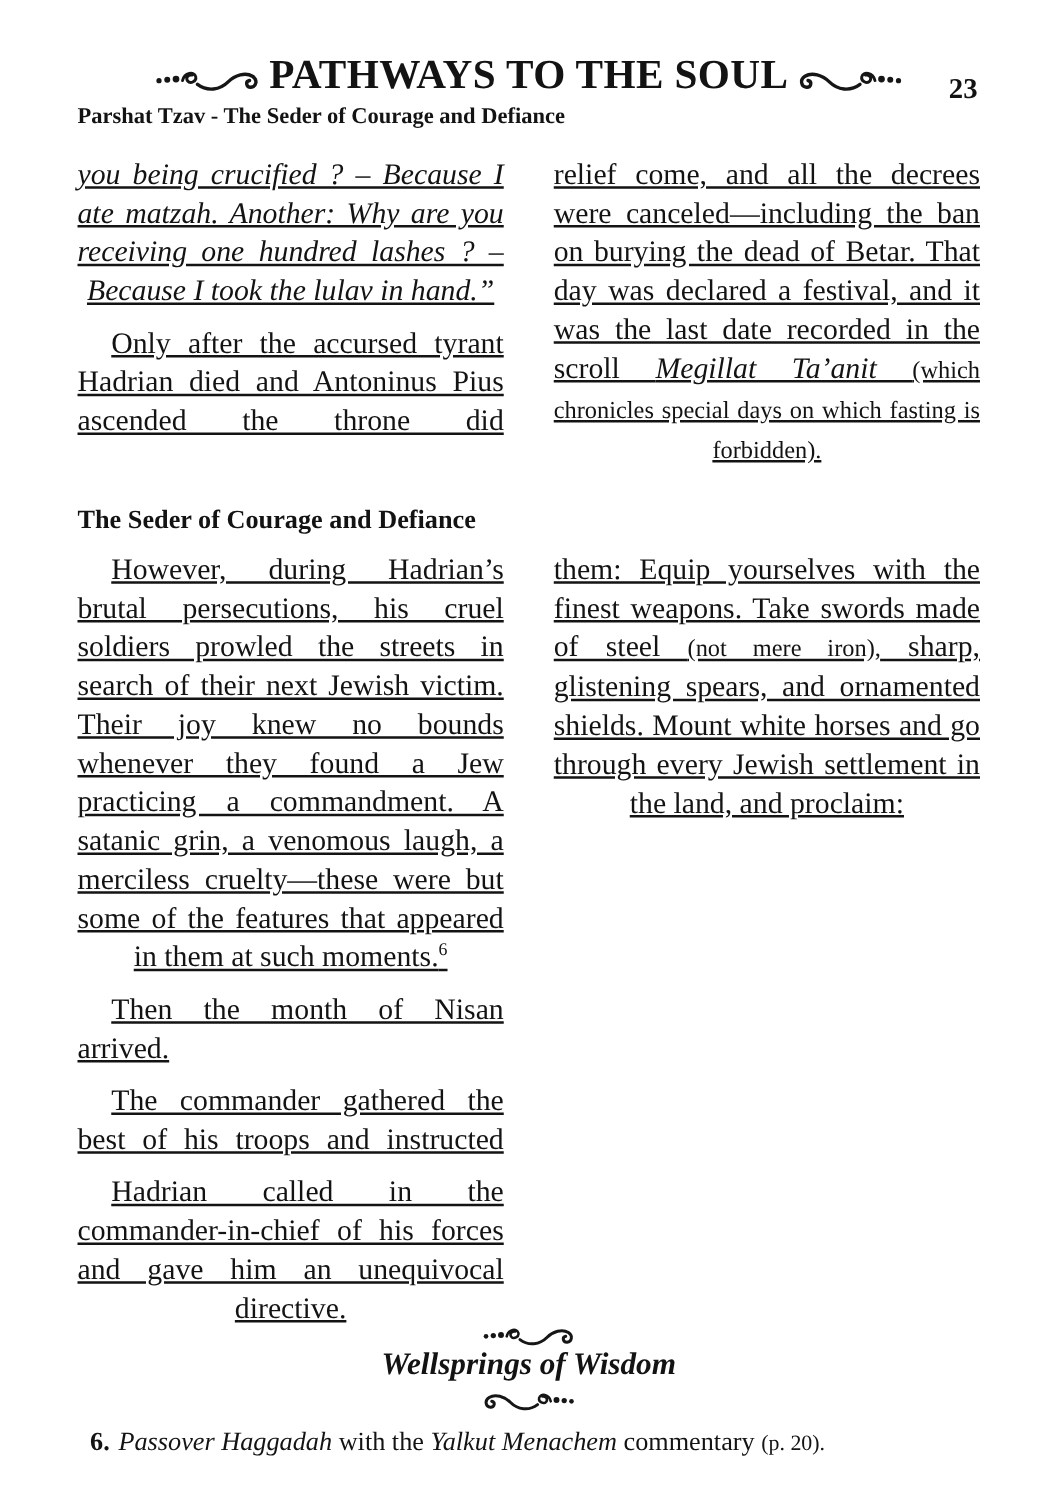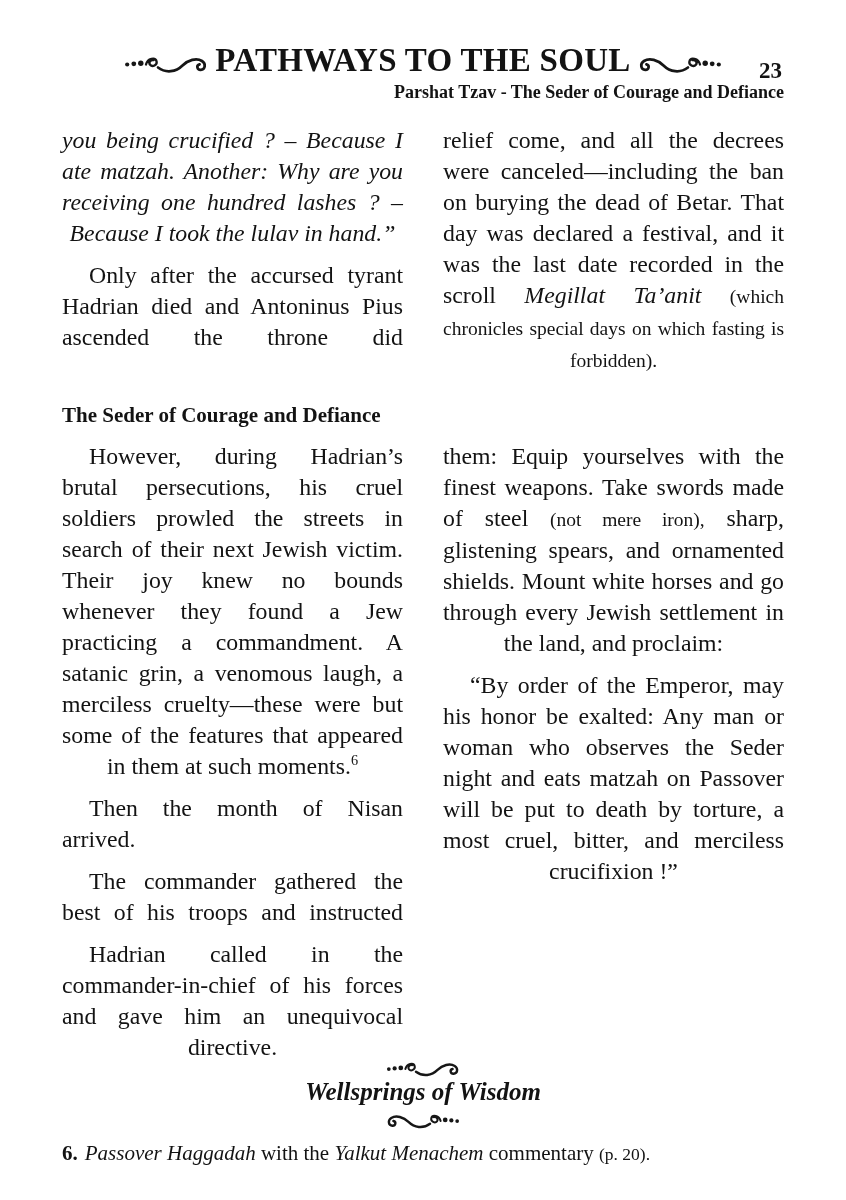--- a/index.html
+++ b/index.html
@@ -8,29 +8,29 @@
     width: 846px; height: 1200px;
     background: #ffffff;
     color: #131313;
     font-family: "Liberation Serif", serif;
     position: relative;
     overflow: hidden;
   }
   .page { padding: 42px 62px 0; position: relative; }
 
   
-  .header { position: relative; text-align: right; }
+  .header { position: relative; text-align: left; }
   .title-row { display: flex; justify-content: center; align-items: center; gap: 7px; }
   .title { font-size: 33px; font-weight: bold; letter-spacing: 0.3px; white-space: nowrap; }
   .page-num { position: absolute; right: 2px; top: 16px; font-size: 23px; font-weight: bold; }
   .subtitle { font-size: 18px; font-weight: bold; margin-top: 3px; }
 
   
   .cols { display: flex; gap: 40px; margin-top: 22px; }
-  .col { width: 341px; }
+  .col { width: 341px; text-decoration: underline; }
 
   p.body {
     font-size: 23.8px;
     line-height: 31px;
     text-align: justify;
     margin: 0 0 11px;
   }
   .ind { text-indent: 27px; }
   .lastc { text-align-last: center; }
   .lastj { text-align-last: justify; }
@@ -47,21 +47,21 @@
   .footer { position: absolute; left: 62px; right: 62px; top: 1052px; }
   .rule-row { display: flex; align-items: center; flex-direction: column; }
   .rule { flex: 1; border-top: 2px solid #2d2d2d; }
   .script-text {
     font-style: italic; font-weight: bold;
     font-size: 25px; margin: 0 3px; white-space: nowrap;
   }
   .flourish { display: inline-flex; align-items: center; }
   .flourish svg { display: block; }
   .mirror { transform: scaleX(-1); }
-  .footnote { font-size: 21px; margin: 9px 0 0; }
+  .footnote { font-size: 21px; margin: 9px 10px 0; }
   .footnote b { margin-right: 7px; }
   .sm2 { font-size: 17.5px; }
 </style>
 </head>
 <body>
 
 <div class="page">
 
   <div class="header">
     <div class="title-row">
@@ -107,21 +107,20 @@
 
   <div class="cols" style="margin-top:0">
     <div class="col">
       <p class="body ind lastc"><span>However, during Hadrian’s brutal persecutions, his cruel soldiers prowled the streets in search of their next Jewish victim. Their joy knew no bounds whenever they found a Jew practicing a commandment. A satanic grin, a venomous laugh, a merciless cruelty—these were but some of the features that appeared in them at such moments.</span><sup class="fn">6</sup></p>
       <p class="body ind">Then the month of Nisan arrived.</p>
       <p class="body ind lastj">The commander gathered the best of his troops and instructed</p>
       <p class="body ind lastc">Hadrian called in the commander-in-chief of his forces and gave him an unequivocal directive.</p>
     </div>
     <div class="col">
       <p class="body lastc"><span>them: Equip yourselves with the finest weapons. Take swords made of steel </span><span class="sm">(not mere iron),</span><span> sharp, glistening spears, and ornamented shields. Mount white horses and go through every Jewish settlement in the land, and proclaim:</span></p>
-      <p class="body ind lastc">“By order of the Emperor, may his honor be exalted: Any man or woman who observes the Seder night and eats matzah on Passover will be put to death by torture, a most cruel, bitter, and merciless crucifixion !”</p>
     </div>
   </div>
 
   <div class="footer">
     <div class="rule-row">
       <span class="rule"></span>
       <span class="flourish">
         <svg width="74" height="24" viewBox="0 0 84 26" aria-hidden="true">
           <g fill="#161616">
             <circle cx="3.2" cy="16.5" r="2.1"></circle>

